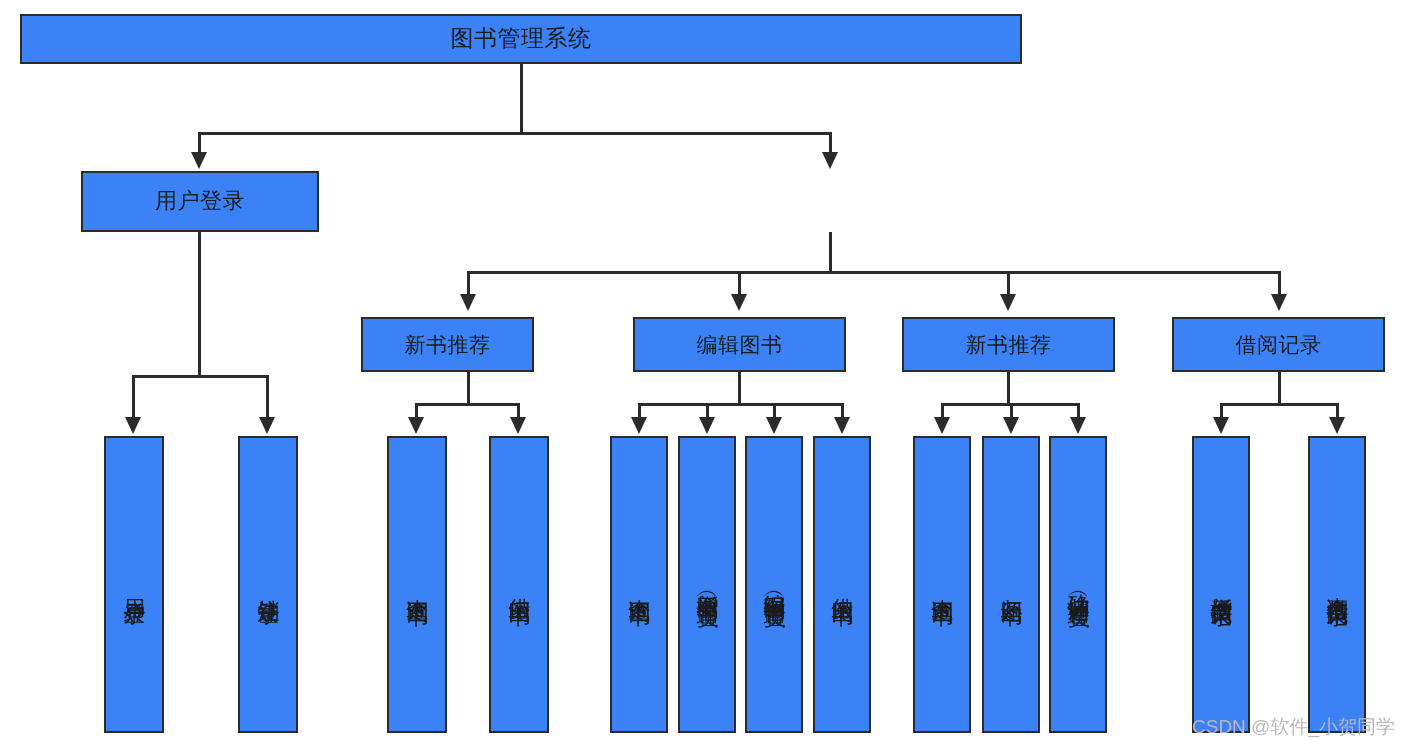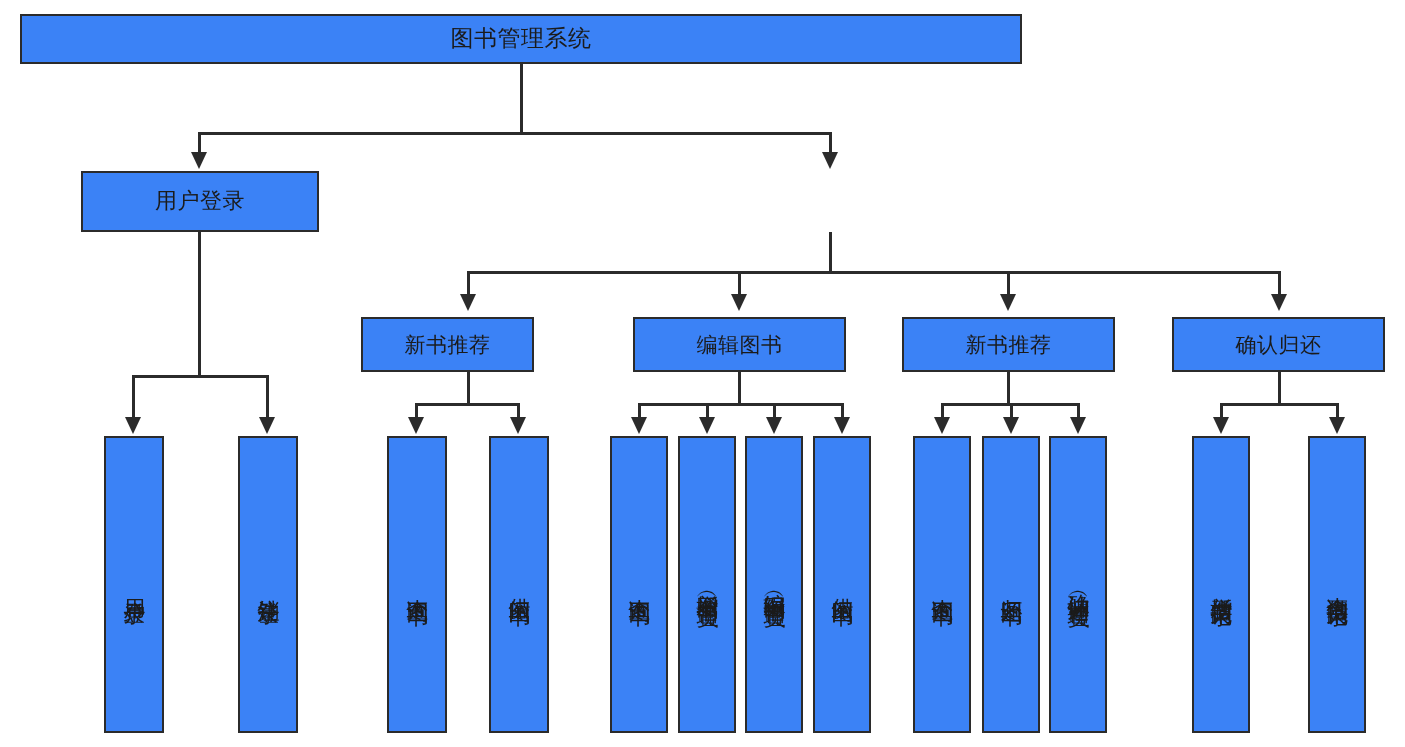--- a/index.html
+++ b/index.html
@@ -119,21 +119,21 @@
   <div class="box lvl2" style="left:361px; top:317px; width:173px; height:55px;">
     <span class="lbl">新书推荐</span>
   </div>
   <div class="box lvl2" style="left:633px; top:317px; width:213px; height:55px;">
     <span class="lbl">编辑图书</span>
   </div>
   <div class="box lvl2" style="left:902px; top:317px; width:213px; height:55px;">
     <span class="lbl">新书推荐</span>
   </div>
   <div class="box lvl2" style="left:1172px; top:317px; width:213px; height:55px;">
-    <span class="lbl">确认归还</span>
+    <span class="lbl">借阅记录</span>
   </div>
 
   <div class="seg vline" style="left:467px; top:372px; height:34px;"></div>
   <div class="seg hline" style="left:415px; top:403px; width:105px;"></div>
   <div class="seg vline" style="left:415px; top:403px; height:16px;"></div>
   <div class="arrow" style="left:408px; top:417px;"></div>
   <div class="seg vline" style="left:517px; top:403px; height:16px;"></div>
   <div class="arrow" style="left:510px; top:417px;"></div>
 
   <div class="seg vline" style="left:738px; top:372px; height:34px;"></div>
@@ -200,14 +200,15 @@
     <span class="lbl">确认归还（管理员）</span>
   </div>
 
   <div class="box vert" style="left:1192px; top:436px; width:58px; height:297px;">
     <span class="lbl">新增借阅记录</span>
   </div>
   <div class="box vert" style="left:1308px; top:436px; width:58px; height:297px;">
     <span class="lbl">查询借阅记录</span>
   </div>
 
+  <div class="watermark" style="left:1192px; top:714px;">CSDN @软件_小贺同学</div>
 
 </div>
 
 </body></html>

